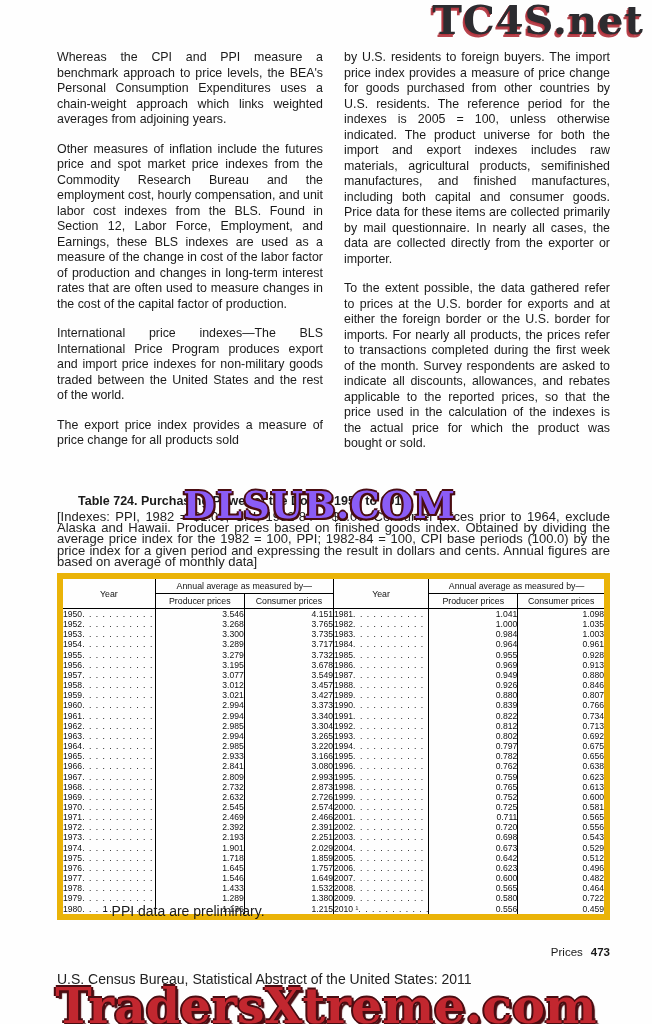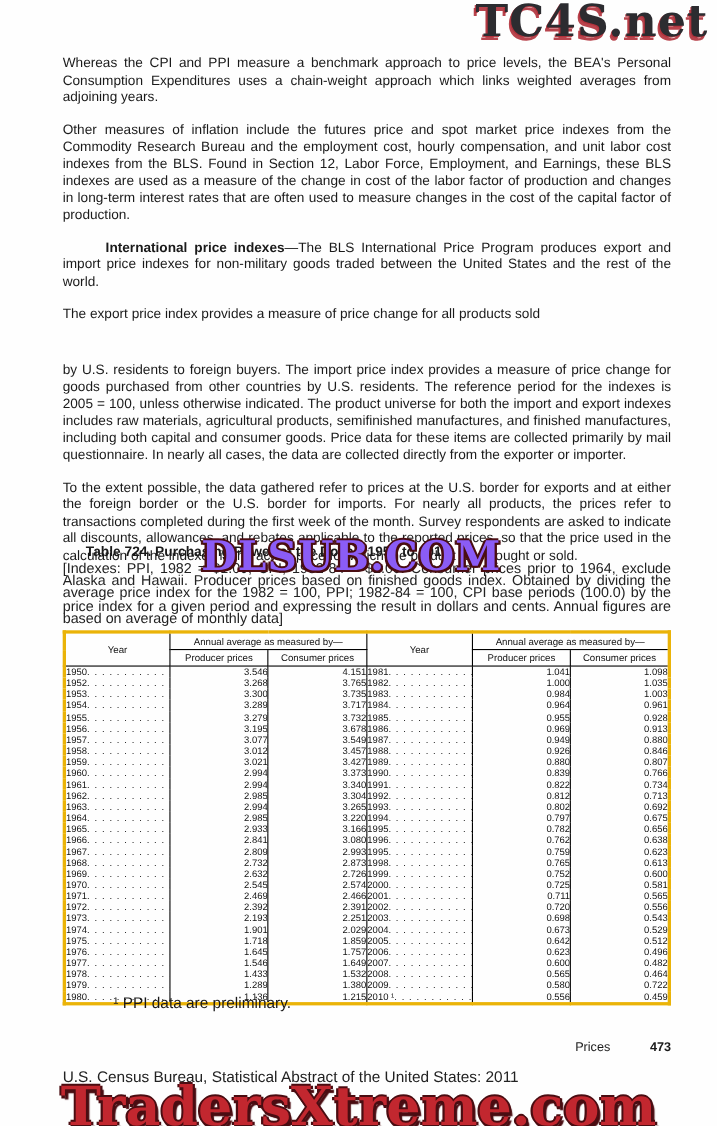--- a/index.html
+++ b/index.html
@@ -6,47 +6,47 @@
   html,body { background:#e8e8e8; }
   .page {
     position:relative; width:652px; height:1024px; margin:0 auto;
     background:#fefefe; overflow:hidden;
     font-family:"Liberation Sans","DejaVu Sans",sans-serif;
     color:#1a1a1a;
   }
   
   .columns {
     position:absolute; top:50px; left:57px; right:42px;
-    display:flex; gap:21px;flex-direction:column;
+    display:flex; gap:21px;
   }
   .col { flex:1; font-size:12.4px; line-height:15.5px; text-align:justify; }
   .col p { margin-bottom:14px; }
-  .col b { font-weight:bold;margin-left:39px; }
+  .col b { font-weight:normal; }
   
   .table-block { position:absolute; top:494px; left:57px; right:42px; }
   .tbl-title { font-size:12.5px; font-weight:bold; margin-bottom:3px;margin-left:21px; }
   .tbl-note { font-size:13px; line-height:11.2px; color:#222; text-align:justify; margin-bottom:6px; }
   table.ppd {
     width:100%; border-collapse:collapse; table-layout:fixed;
-    border:3px solid #eab308; font-size:8.6px; color:#111;
+    border:6px solid #eab308; font-size:8.6px; color:#111;
   }
   table.ppd th {
     border:1px solid #000; font-weight:normal; font-size:8.8px;
     text-align:center; padding:2px 1px; line-height:10px;
   }
   table.ppd td { border-left:1px solid #000; line-height:10.15px; height:10.15px; padding:0; white-space:nowrap; overflow:hidden; }
   td.year { text-align:left; padding-left:7px; }
   td.year .leader { letter-spacing:1px; }
   td.num { text-align:right; padding-right:26px; }
   
   .footnotes { position:absolute; top:906px; left:57px; right:42px; font-size:14px; line-height:11.4px; }
   .fn-1 { padding-left:46px; margin-bottom:1px; }
   .fn-src { text-indent:12px; text-align:justify; }
   .page-footer { position:absolute; top:946px; left:57px; right:42px; text-align:right; font-size:11.5px; }
-  .page-footer .pageno { font-weight:bold; padding-left:8px;margin-left:28px; }
+  .page-footer .pageno { font-weight:bold; padding-left:8px; }
   .credit { position:absolute; top:971px; left:57px; font-size:14px; color:#222; }
   
   .wm { position:absolute; font-family:"DejaVu Serif","Liberation Serif",serif; font-weight:bold; pointer-events:none; white-space:nowrap; }
   .wm-top {
     top:-4px; right:8px; font-size:40px; letter-spacing:1px;
     color:#2c2c30;
     text-shadow:-2px 3px 0 rgba(176,48,58,0.9), -1px 1px 0 rgba(176,48,58,0.9);
   }
   .wm-mid {
     top:483px; left:183px; font-size:37px; letter-spacing:1px;

